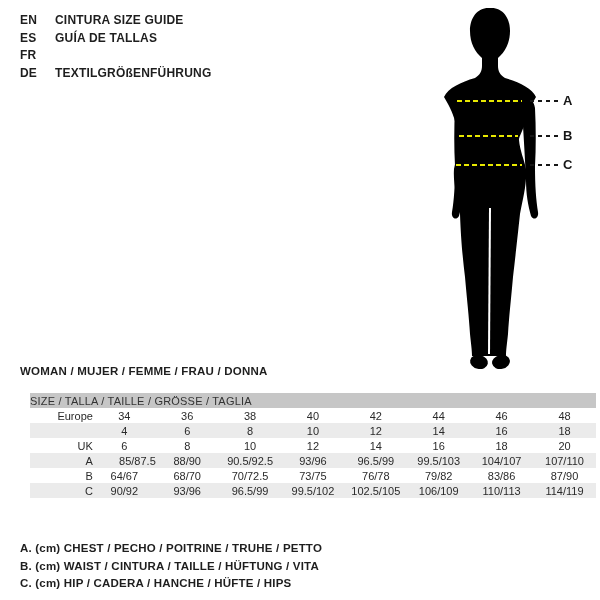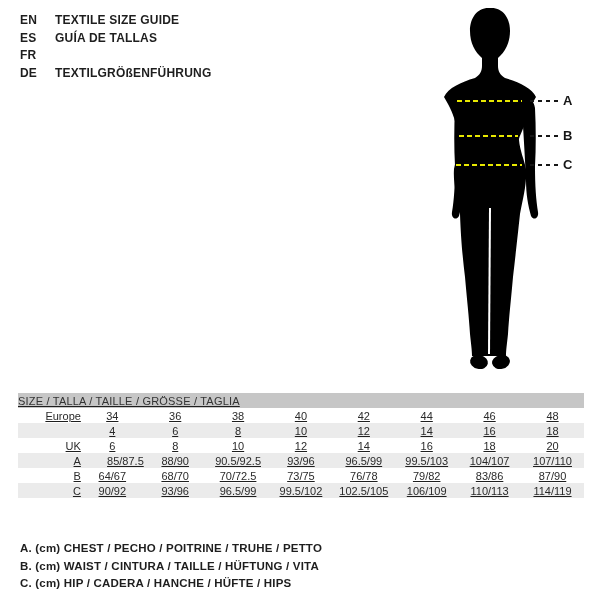--- a/index.html
+++ b/index.html
@@ -24,41 +24,41 @@
   .figure-svg { position:absolute; left:435px; top:2px; width:120px; height:372px; }
   .dash { position:absolute; height:2px; }
   .dash-yellow { background-image: repeating-linear-gradient(90deg,#e8e800 0 5px,transparent 5px 8px); }
   .dash-black  { background-image: repeating-linear-gradient(90deg,#161616 0 4px,transparent 4px 8px); }
   .marker-label { position:absolute; font-size:13px; font-weight:600; color:#161616; }
 
   
   .woman-heading { position:absolute; left:20px; top:365px; font-size:11.5px; font-weight:700; letter-spacing:.2px; }
 
   
-  .size-table-wrap { position:absolute; left:18px; top:393px; width:566px;text-decoration:underline; }
+  .size-table-wrap { position:absolute; left:30px; top:393px; width:566px; }
   table.size-table { width:100%; border-collapse:collapse; table-layout:fixed; font-size:11px; color:#2a2a2a; }
   table.size-table td, table.size-table th { height:15px; padding:0; vertical-align:middle; font-weight:400; }
   .size-header-row th { text-align:left; padding-left:6px; font-size:11px; color:#333; letter-spacing:.2px; height:16px; }
   td.row-label { text-align:right; padding-left:6px; width:78px; }
   td.cell { text-align:center; }
   tr.shaded td { background:#ebebeb; }
 
   
   .legend { position:absolute; left:20px; top:540px; }
   .legend-row { font-size:11.5px; font-weight:700; line-height:17.5px; letter-spacing:.2px; white-space:nowrap; }
 </style>
 </head>
 <body>
 
 <div id="canvas">
 
   <div class="lang-list">
     <div class="lang-row">
       <span class="lang-code">EN</span>
-      <span class="lang-text">TEXTILE SIZE GUIDE</span>
+      <span class="lang-text">CINTURA SIZE GUIDE</span>
     </div>
     <div class="lang-row">
       <span class="lang-code">ES</span>
       <span class="lang-text">GUÍA DE TALLAS</span>
     </div>
     <div class="lang-row">
       <span class="lang-code">FR</span>
     </div>
     <div class="lang-row">
       <span class="lang-code">DE</span>
@@ -82,20 +82,21 @@
   <div class="marker-label" style="left:563px; top:93px;">A</div>
 
   <div class="dash dash-yellow" style="left: 459px; top: 135px; width: 59px; background-image: repeating-linear-gradient(90deg, rgb(232, 232, 0) 0px, rgb(232, 232, 0) 5px, transparent 5px, transparent 8px);"></div>
   <div class="dash dash-black" style="left:530px; top:135px; width:28px;"></div>
   <div class="marker-label" style="left:563px; top:128px;">B</div>
 
   <div class="dash dash-yellow" style="left: 456px; top: 164px; width: 66px; background-image: repeating-linear-gradient(90deg, rgb(232, 232, 0) 0px, rgb(232, 232, 0) 5px, transparent 5px, transparent 8px);"></div>
   <div class="dash dash-black" style="left:530px; top:164px; width:28px;"></div>
   <div class="marker-label" style="left:563px; top:157px;">C</div>
 
+  <div class="woman-heading">WOMAN / MUJER / FEMME / FRAU / DONNA</div>
 
   <div class="size-table-wrap">
     <table class="size-table">
       <tbody>
           <tr class="size-header-row">
         <th colspan="9" style="background: rgb(198, 198, 198);">SIZE / TALLA / TAILLE / GRÖSSE / TAGLIA</th>
       </tr>
       <tr>
         <td class="row-label">Europe</td>
         <td class="cell">34</td>

